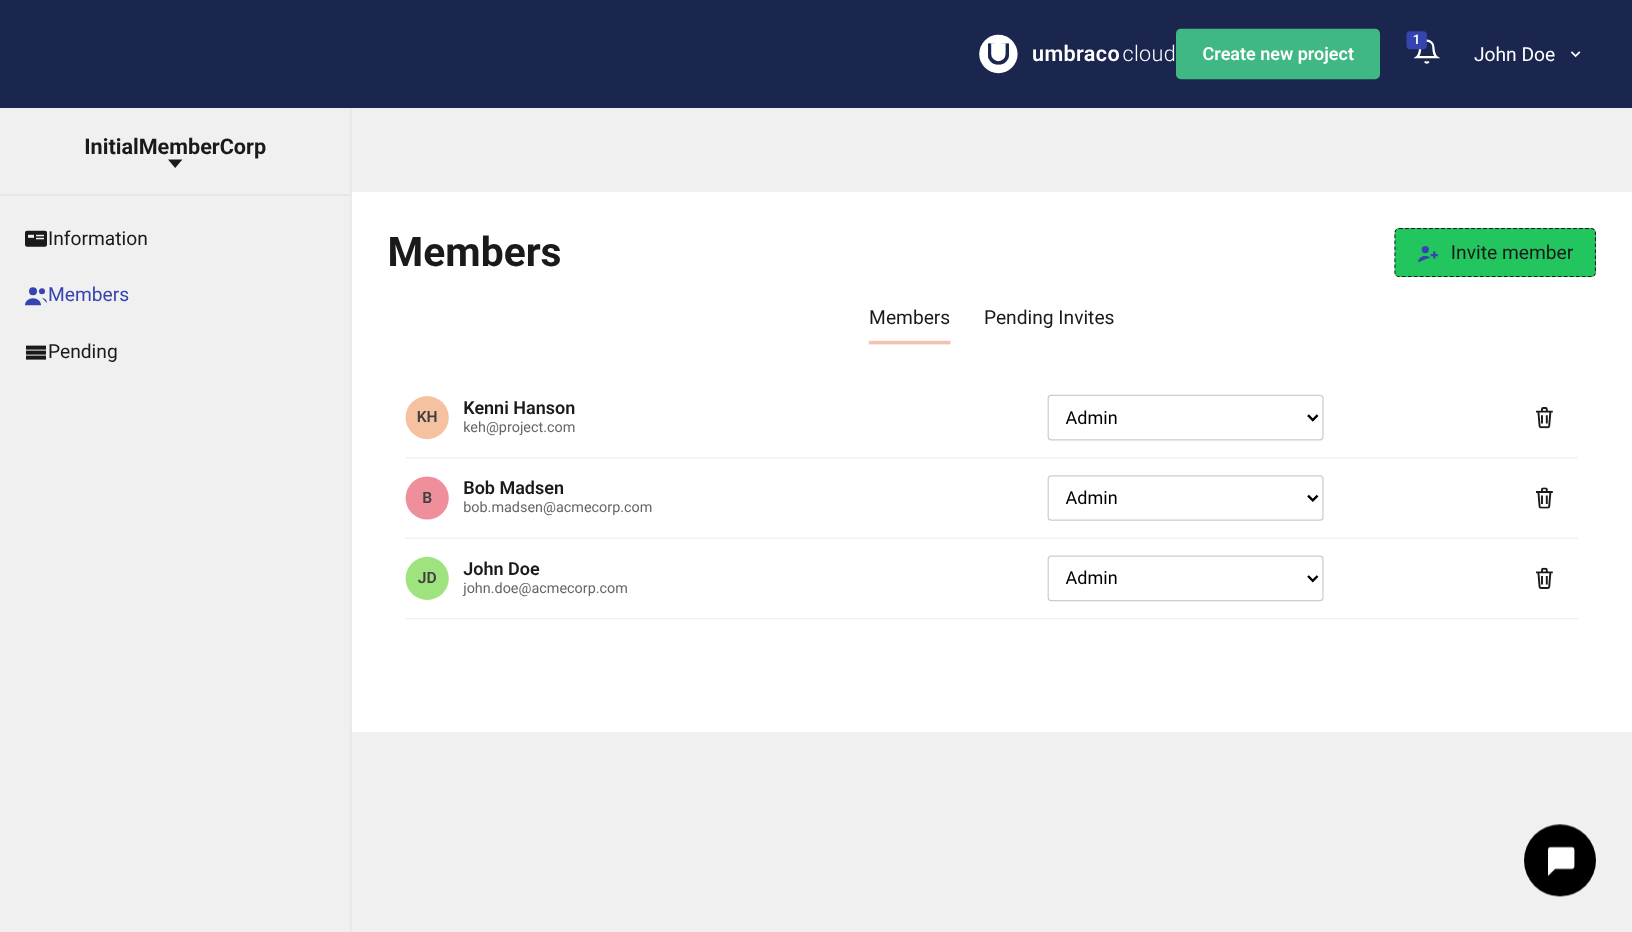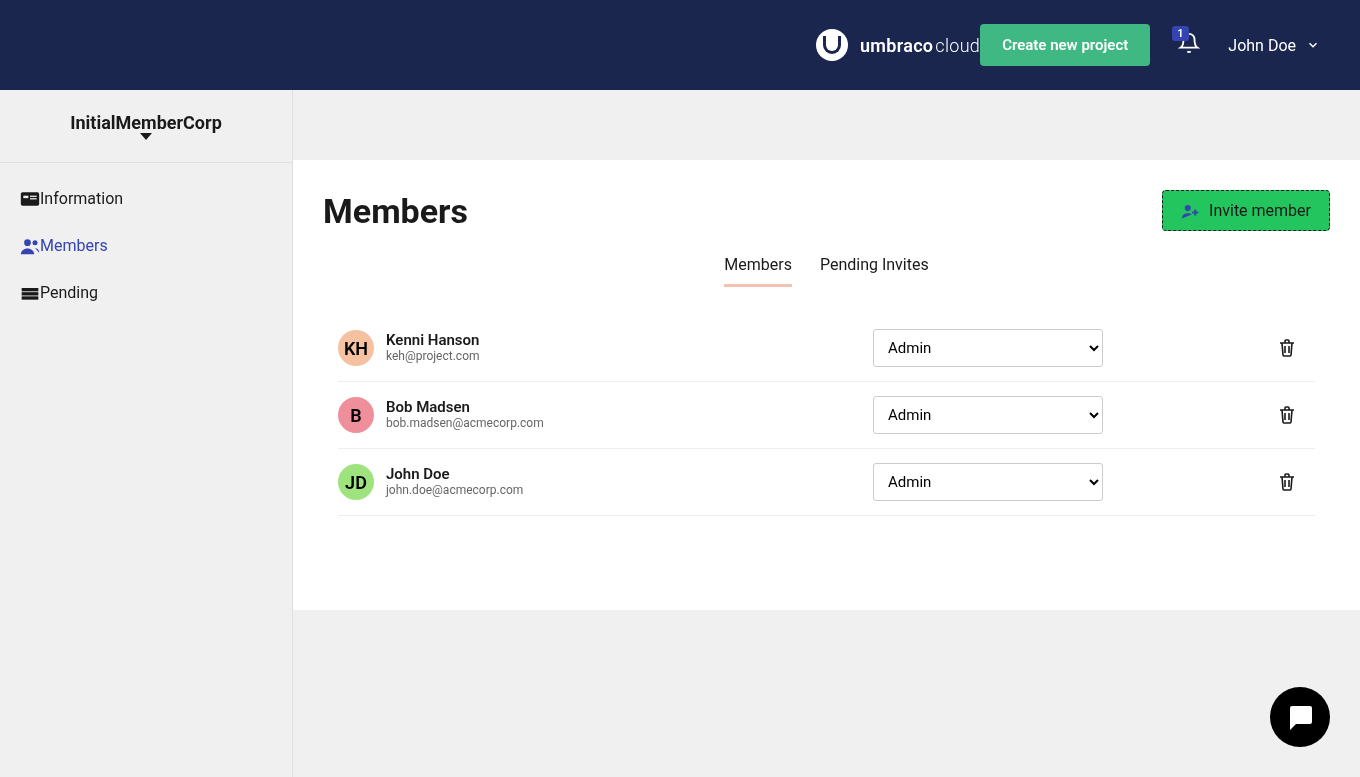--- a/index.html
+++ b/index.html
@@ -244,23 +244,23 @@
       align-items: center;
       gap: 12px;
     }
     .avatar {
       width: 36px;
       height: 36px;
       border-radius: 50%;
       display: flex;
       align-items: center;
       justify-content: center;
-      font-size: 18px;
-      font-weight: 600;
-      color: #000000;
+      font-size: 13px;
+      font-weight: 600;
+      color: #404040;
       flex-shrink: 0;
     }
     .member-info .name {
       font-size: 15px;
       font-weight: 600;
       color: #1a1a1a;
       line-height: 1.2;
     }
     .member-info .email {
       font-size: 12px;

